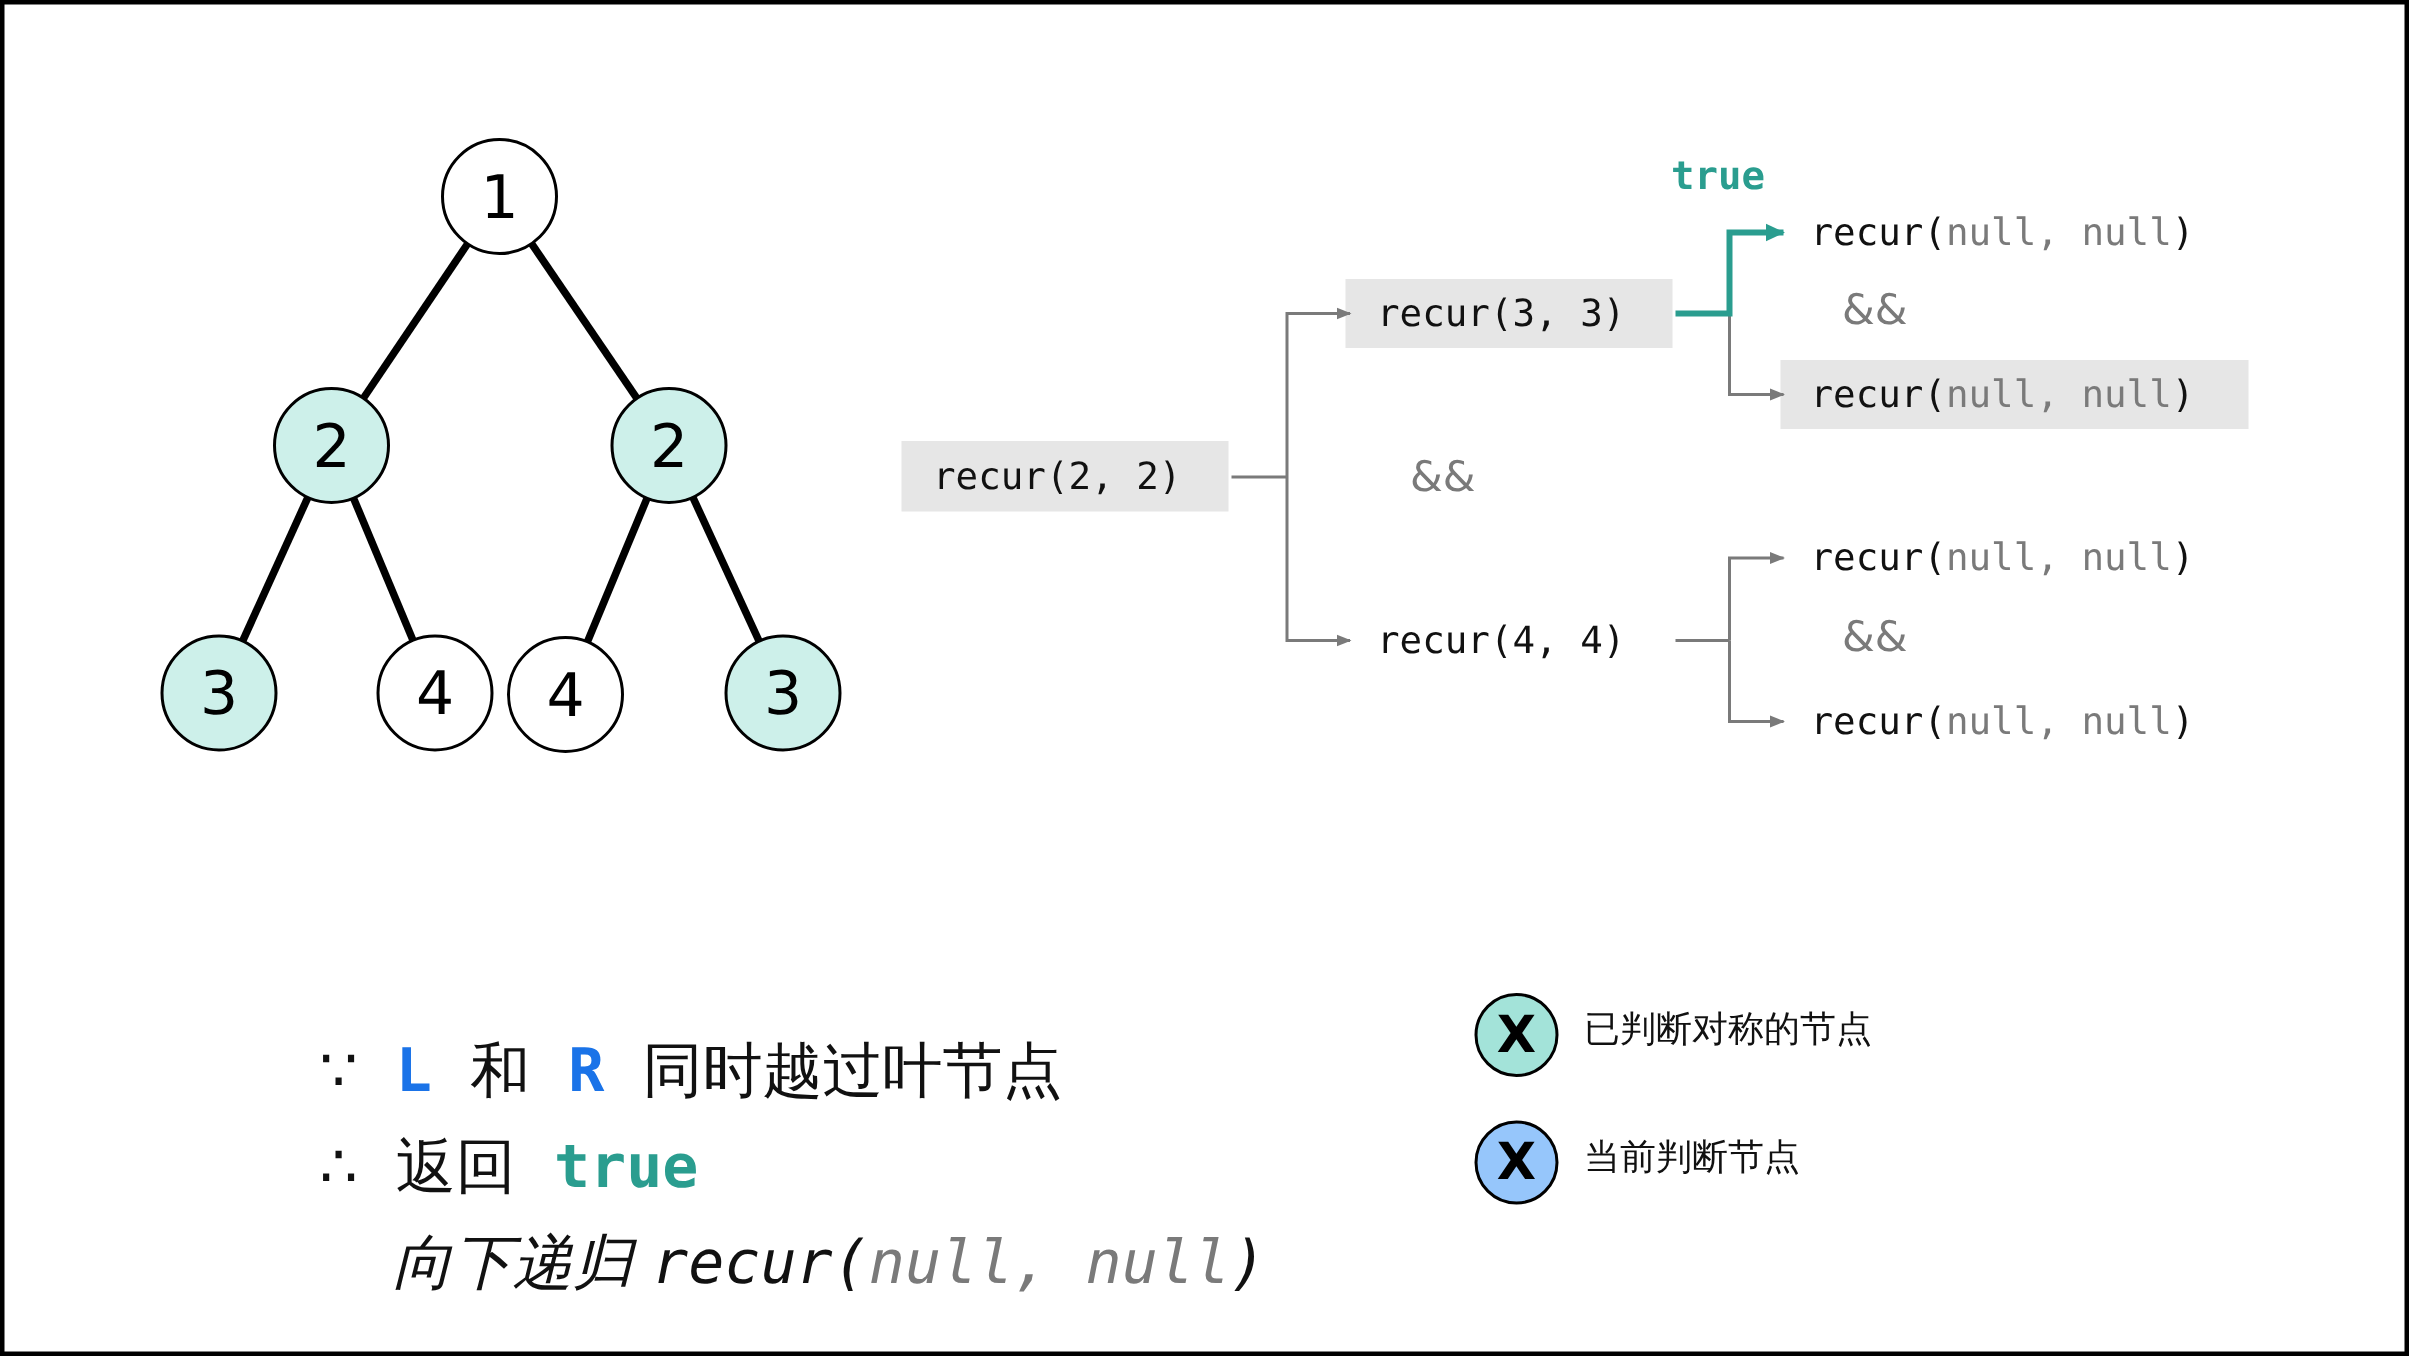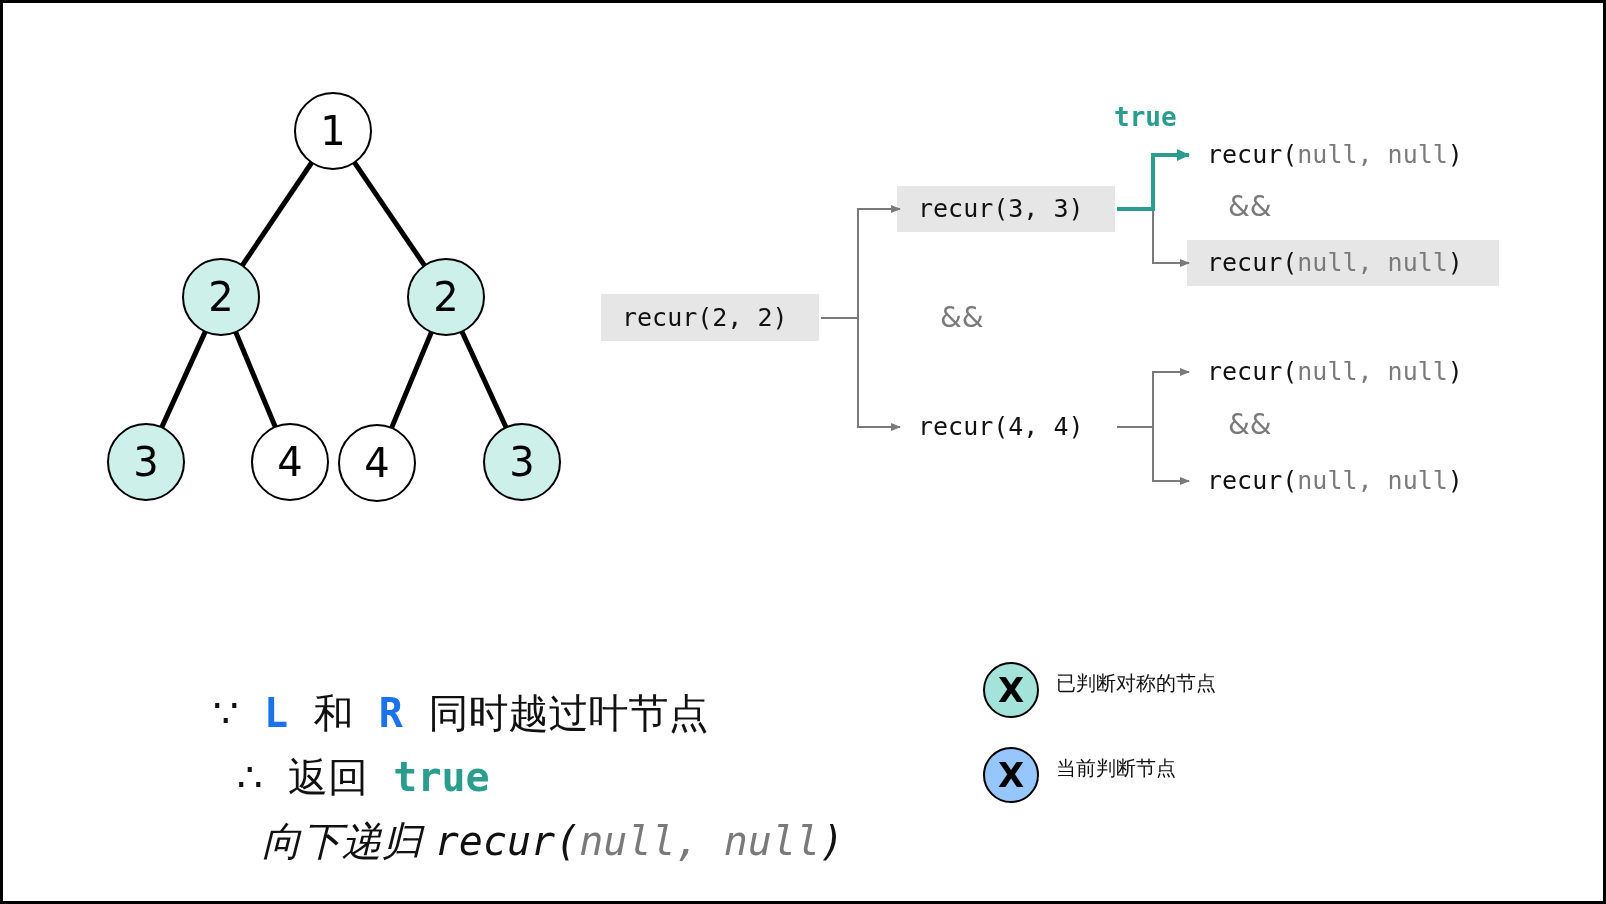--- a/index.html
+++ b/index.html
@@ -18,21 +18,21 @@
   .txt { position: absolute; font-family: "DejaVu Sans", sans-serif; font-size: 40px; color: #111; white-space: nowrap; }
   .mono-txt { font-family: "DejaVu Sans Mono", monospace; }
   .blue { color: #1a73e8; font-weight: bold; font-family: "DejaVu Sans Mono", monospace; }
   .green { color: #2a9d8f; font-weight: bold; font-family: "DejaVu Sans Mono", monospace; }
   .gray { color: #7a7a7a; }
   .legend-circle {
     position: absolute; width: 52px; height: 52px; border: 2px solid #000; border-radius: 50%;
     display: flex; align-items: center; justify-content: center;
     font-family: "DejaVu Sans", sans-serif; font-size: 34px; font-weight: bold; color: #000;
   }
-  .legend-text { position: absolute; font-family: "DejaVu Sans", sans-serif; font-size: 20px; color: #111; white-space: nowrap; }
+  .legend-text { position: absolute; font-family: "DejaVu Sans", sans-serif; font-size: 24px; color: #111; white-space: nowrap; }
 </style>
 </head>
 <body>
 
 <div class="frame"></div>
 
 <svg id="diagram" width="1606" height="904">
   <defs>
     <marker id="arrGray" markerWidth="10" markerHeight="10" refX="9" refY="5" orient="auto" markerUnits="userSpaceOnUse">
       <path d="M0,1 L10,5 L0,9 Z" fill="#7a7a7a"></path>
@@ -112,21 +112,21 @@
   <text x="1114" y="126" class="true-label">true</text>
 </svg>
 
 <div class="txt" style="left:213px; top:686px;">
   <span>∵</span>&nbsp;
   <span class="blue">L</span>&nbsp;
   <span>和</span>&nbsp;
   <span class="blue">R</span>&nbsp;
   <span>同时越过叶节点</span>
 </div>
-<div class="txt" style="left:213px; top:750px;margin-left:24px;">
+<div class="txt" style="left:213px; top:750px;">
   <span>∴</span>&nbsp;
   <span>返回</span>&nbsp;
   <span class="green">true</span>
 </div>
 <div class="txt" style="left:262px; top:814px;font-style:italic;">
   <span>向下递归</span>&nbsp;<span class="mono-txt"><span>recur(</span><span class="gray">null, null</span><span>)</span></span>
 </div>
 
 <div class="legend-circle" style="left:983px; top:662px; background:#a3e3d9;">X</div>
 <div class="legend-text" style="left:1056px; top:670px;">已判断对称的节点</div>

